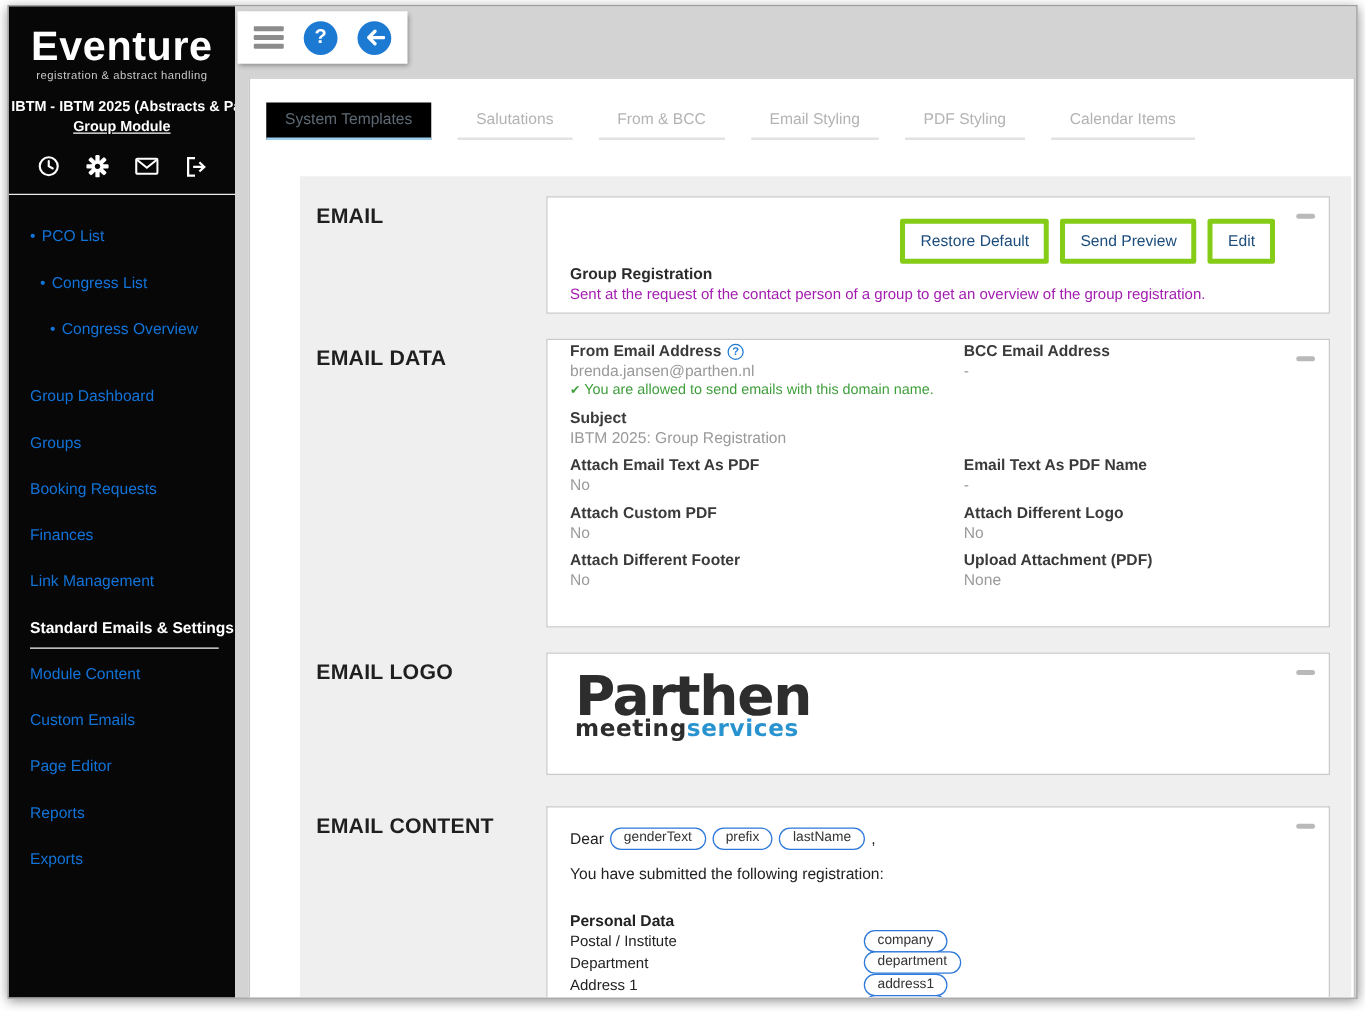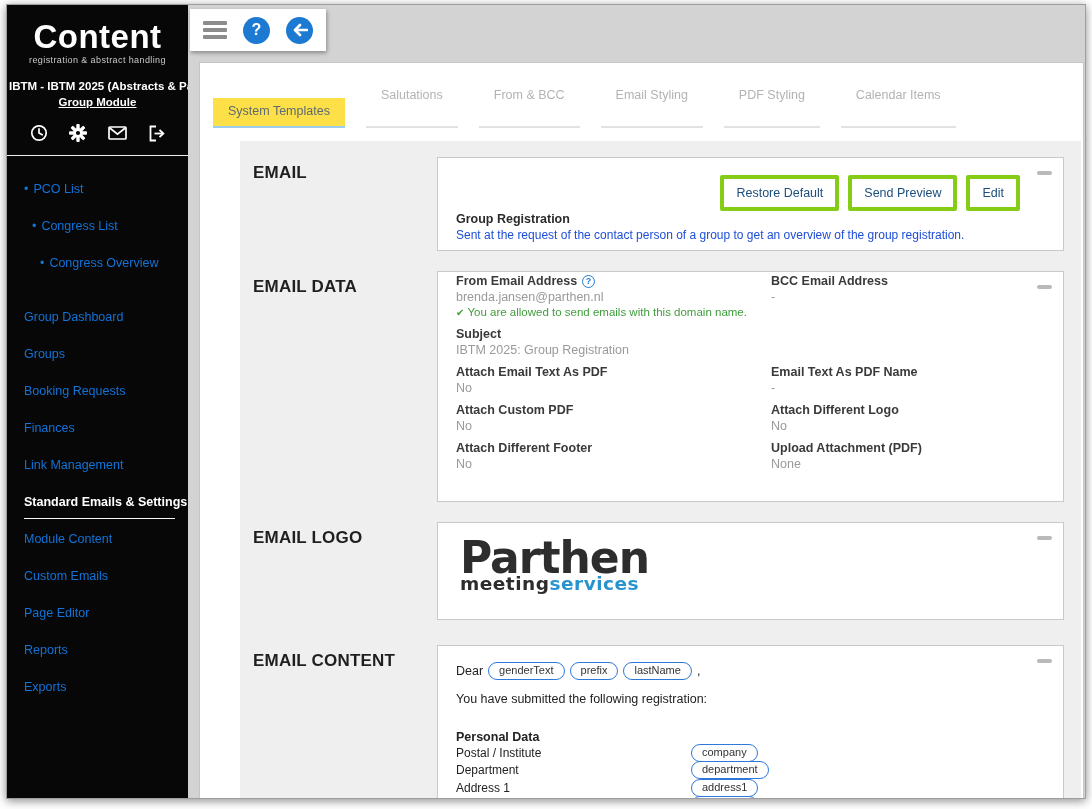--- a/index.html
+++ b/index.html
@@ -47,21 +47,21 @@
   .circle-btn { width:27px; height:27px; border-radius:50%; background:#1d7ad2; color:#fff;
     display:flex; align-items:center; justify-content:center; font-weight:bold; font-size:16px; cursor:pointer; }
 
   .panel {
     position:absolute; left:11px; right:1px; top:57px; bottom:0;
     background:#ffffff; border:1px solid #c6c6c6; border-bottom:none;
     overflow:hidden;
   }
   .tabs { display:flex; gap:21px; padding:19px 0 0 13px; }
   .tab { font-size:12.5px; color:#b3b3b3; padding:6px 15px 8px; border-bottom:2px solid #e2e2e2; cursor:pointer; white-space:nowrap; }
-  .tab.active { color:#5d6a75; background:#fde047; border-bottom-color:#9ccdec;margin-top:16px; }
+  .tab.active { color:#5d6a75; background:#000000; border-bottom-color:#9ccdec; }
 
   .region {
     position:absolute; left:40px; right:2px; top:78px; bottom:0;
     background:#efefef; padding:16px 17px 0 13px; overflow:hidden;
   }
   .sec-row { display:flex; }
   .sec-row + .sec-row { margin-top:20px; }
   .sec-row.last { margin-top:25px; }
   .sec-label { width:184px; flex-shrink:0; font-size:17px; font-weight:bold; color:#1f1f1f; padding-top:6px; letter-spacing:.2px; }
   .card { flex:1; background:#fff; border:1px solid #c9c9c9; position:relative; }
@@ -72,21 +72,21 @@
 
   
   .card-email { height:92px; }
   .btn-row { position:absolute; top:17px; right:43px; display:flex; gap:9px; }
   .btn {
     background:#fff; border:4px solid #84cc16; color:#1d4d7c; border-radius:2px;
     font-size:12.5px; font-family:"Liberation Sans", sans-serif;
     padding:7px 12px; cursor:pointer; line-height:14px;
   }
   .email-title { position:absolute; left:18px; top:54px; font-size:12.5px; font-weight:bold; color:#2b2b2b; }
-  .email-desc  { position:absolute; left:18px; top:70px; font-size:12px; color:#1d4ed8; }
+  .email-desc  { position:absolute; left:18px; top:70px; font-size:12px; color:#a21caf; }
 
   
   .card-data { height:231px; padding:2px 18px; box-sizing:border-box; }
   .data-row { display:flex; margin-bottom:7px; }
   .cell-l { width:315px; flex-shrink:0; }
   .cell-r { flex:1; }
   .f-label { font-size:12.5px; font-weight:bold; color:#3a3a3a; line-height:15px; display:flex; align-items:center; gap:5px; }
   .f-value { font-size:12.5px; color:#9a9a9a; line-height:16px; }
   .q-circle {
     width:13px; height:13px; border-radius:50%; border:1.5px solid #1d7ad2; color:#1d7ad2;
@@ -116,21 +116,21 @@
   .pd-row { display:flex; align-items:center; height:17.5px; }
   .pd-label { width:235px; flex-shrink:0; font-size:12px; color:#222; }
 </style>
 </head>
 <body>
 
 <div class="window">
 
   <aside class="sidebar">
     <div class="logo-area">
-      <div class="brand">Content</div>
+      <div class="brand">Eventure</div>
       <div class="tagline">registration &amp; abstract handling</div>
     </div>
     <div class="congress">IBTM - IBTM 2025 (Abstracts &amp; Par...</div>
     <a class="module-link">Group Module</a>
 
     <div class="icon-row">
       <span>
         <svg width="18" height="18" viewBox="0 0 18 18">
             <circle cx="9" cy="9" r="7.2" stroke="#fff" stroke-width="1.7" fill="none"></circle>
             <path d="M9 4.8 V9 L12.2 10.8" stroke="#fff" stroke-width="1.7" fill="none" stroke-linecap="round"></path>

